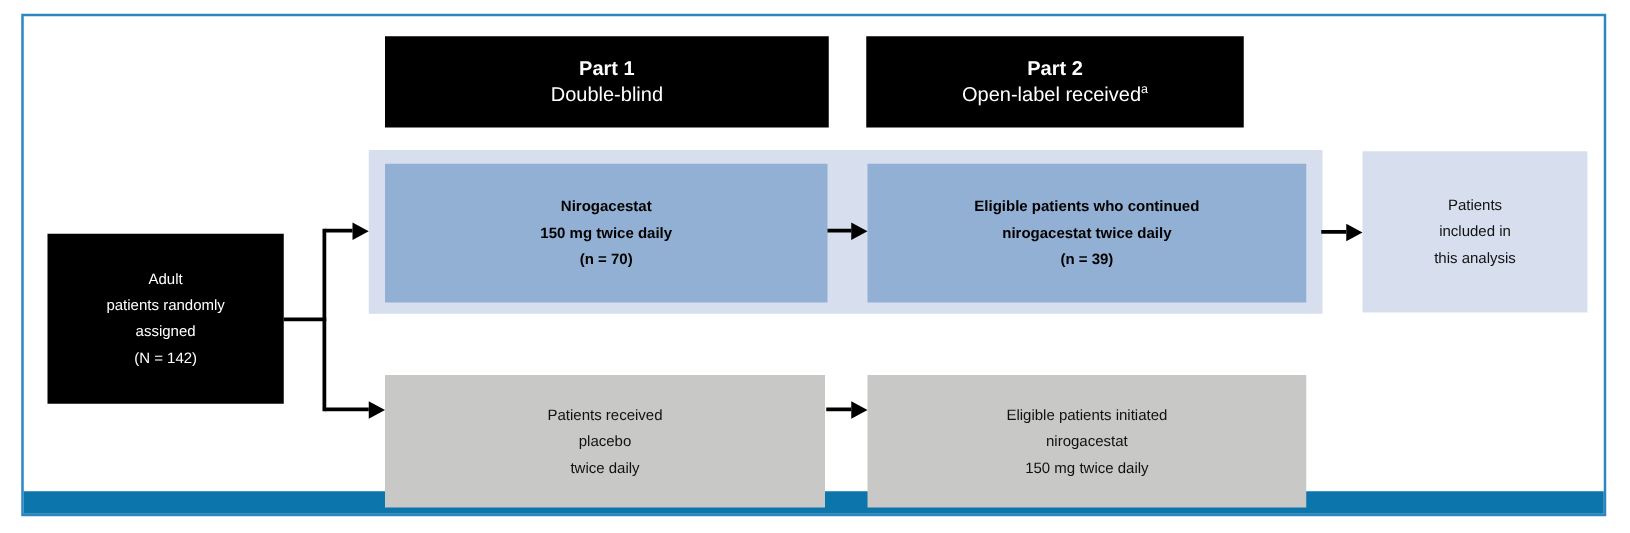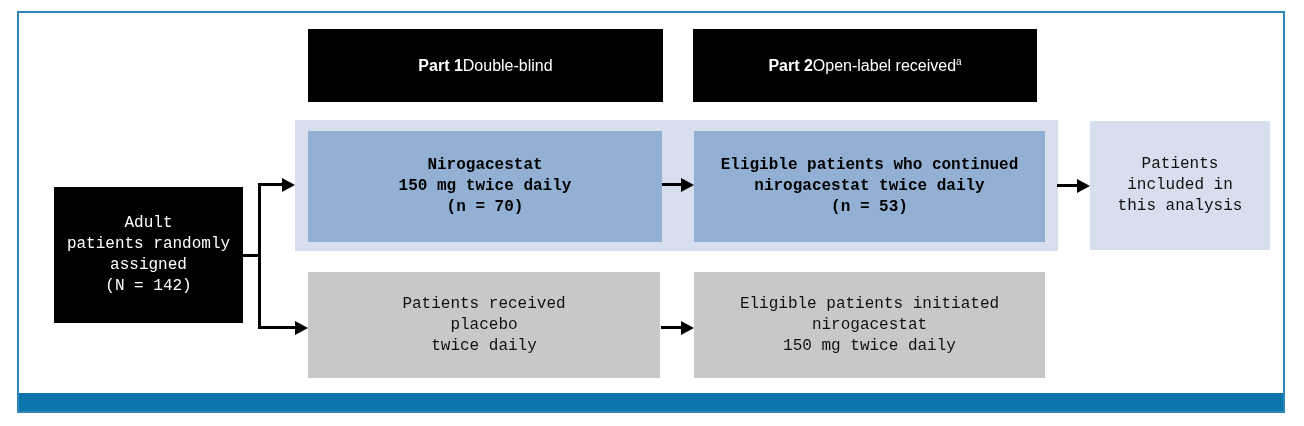--- a/index.html
+++ b/index.html
@@ -26,37 +26,37 @@
   .footer-bar {
     position: absolute;
     left: 0; right: 0; bottom: 0;
     height: 18px;
     background: var(--footer-bar, #0c75ab);
   }
   
   .box {
     position: absolute;
     display: flex;
+    flex-direction: column;
     align-items: center;
     justify-content: center;
     text-align: center;
     box-sizing: border-box;
   }
   .box-text {
     white-space: pre-line;
-    font-size: 16px;
+    font-size: 12px;
     line-height: 21px;
     color: var(--text, #111111);
-    font-family: Liberation Mono, monospace;
   }
   .bold .box-text { font-weight: bold; color: #000000; }
   .black-box { background: var(--black-box, #000000); }
   .black-box .box-text { color: var(--black-box-text, #ffffff); }
   .blue-box  { background: var(--blue-box, #92b0d3); }
-  .gray-box  { background: var(--gray-box, #c8c8c6); }
+  .gray-box  { background: var(--gray-box, #c8c8c6); margin-top: 28px; }
   .light-box { background: var(--light-blue, #d7dfee); }
   
   .hdr-title { font-weight: bold; font-size: 16px; line-height: 21px; color: var(--black-box-text, #ffffff); }
   .hdr-sub   { font-size: 16px; line-height: 21px; color: var(--black-box-text, #ffffff); text-align: right; }
   .hdr-sub sup { font-size: 10px; line-height: 0; }
   
   .line {
     position: absolute;
     background: var(--arrow, #000000);
   }
@@ -84,58 +84,58 @@
 
   <div class="frame">
     <div class="footer-bar"></div>
   </div>
 
   <div class="box black-box" style="left:308px; top:29px; width:355px; height:73px;">
     <div class="hdr-title">Part 1</div>
     <div class="hdr-sub">Double-blind</div>
   </div>
 
-  <div class="box black-box" style="left:693px; top:29px; width:344px; height:73px;">
+  <div class="box black-box" style="left:693px; top:29px; width:302px; height:73px;">
     <div class="hdr-title">Part 2</div>
     <div class="hdr-sub"><span>Open-label received</span><sup>a</sup></div>
   </div>
 
   <div class="box light-box" style="left:295px; top:120px; width:763px; height:131px;"></div>
 
   <div class="box blue-box bold" style="left:308px; top:131px; width:354px; height:111px;">
     <div class="box-text">Nirogacestat
 150 mg twice daily
 (n = 70)</div>
   </div>
 
   <div class="box blue-box bold" style="left:694px; top:131px; width:351px; height:111px;">
     <div class="box-text">Eligible patients who continued
 nirogacestat twice daily
-(n = 53)</div>
+(n = 39)</div>
   </div>
 
   <div class="box light-box" style="left:1090px; top:121px; width:180px; height:129px;">
     <div class="box-text">Patients
 included in
 this analysis</div>
   </div>
 
   <div class="box gray-box" style="left:308px; top:272px; width:352px; height:106px;">
     <div class="box-text">Patients received
 placebo
 twice daily</div>
   </div>
 
   <div class="box gray-box" style="left:694px; top:272px; width:351px; height:106px;text-align:center;">
     <div class="box-text">Eligible patients initiated
 nirogacestat
 150 mg twice daily</div>
   </div>
 
-  <div class="box black-box" style="left:54px; top:187px; width:189px; height:136px;">
+  <div class="box black-box" style="left:38px; top:187px; width:189px; height:136px;">
     <div class="box-text">Adult
 patients randomly
 assigned
 (N = 142)</div>
   </div>
 
   <div class="line" style="left:227px; top:254px; width:34px; height:3px;"></div>
   <div class="line" style="left:258px; top:183px; width:3px; height:146px;"></div>
 
   <div class="arr" style="left:260px; top:183px; width:22px;"></div>

